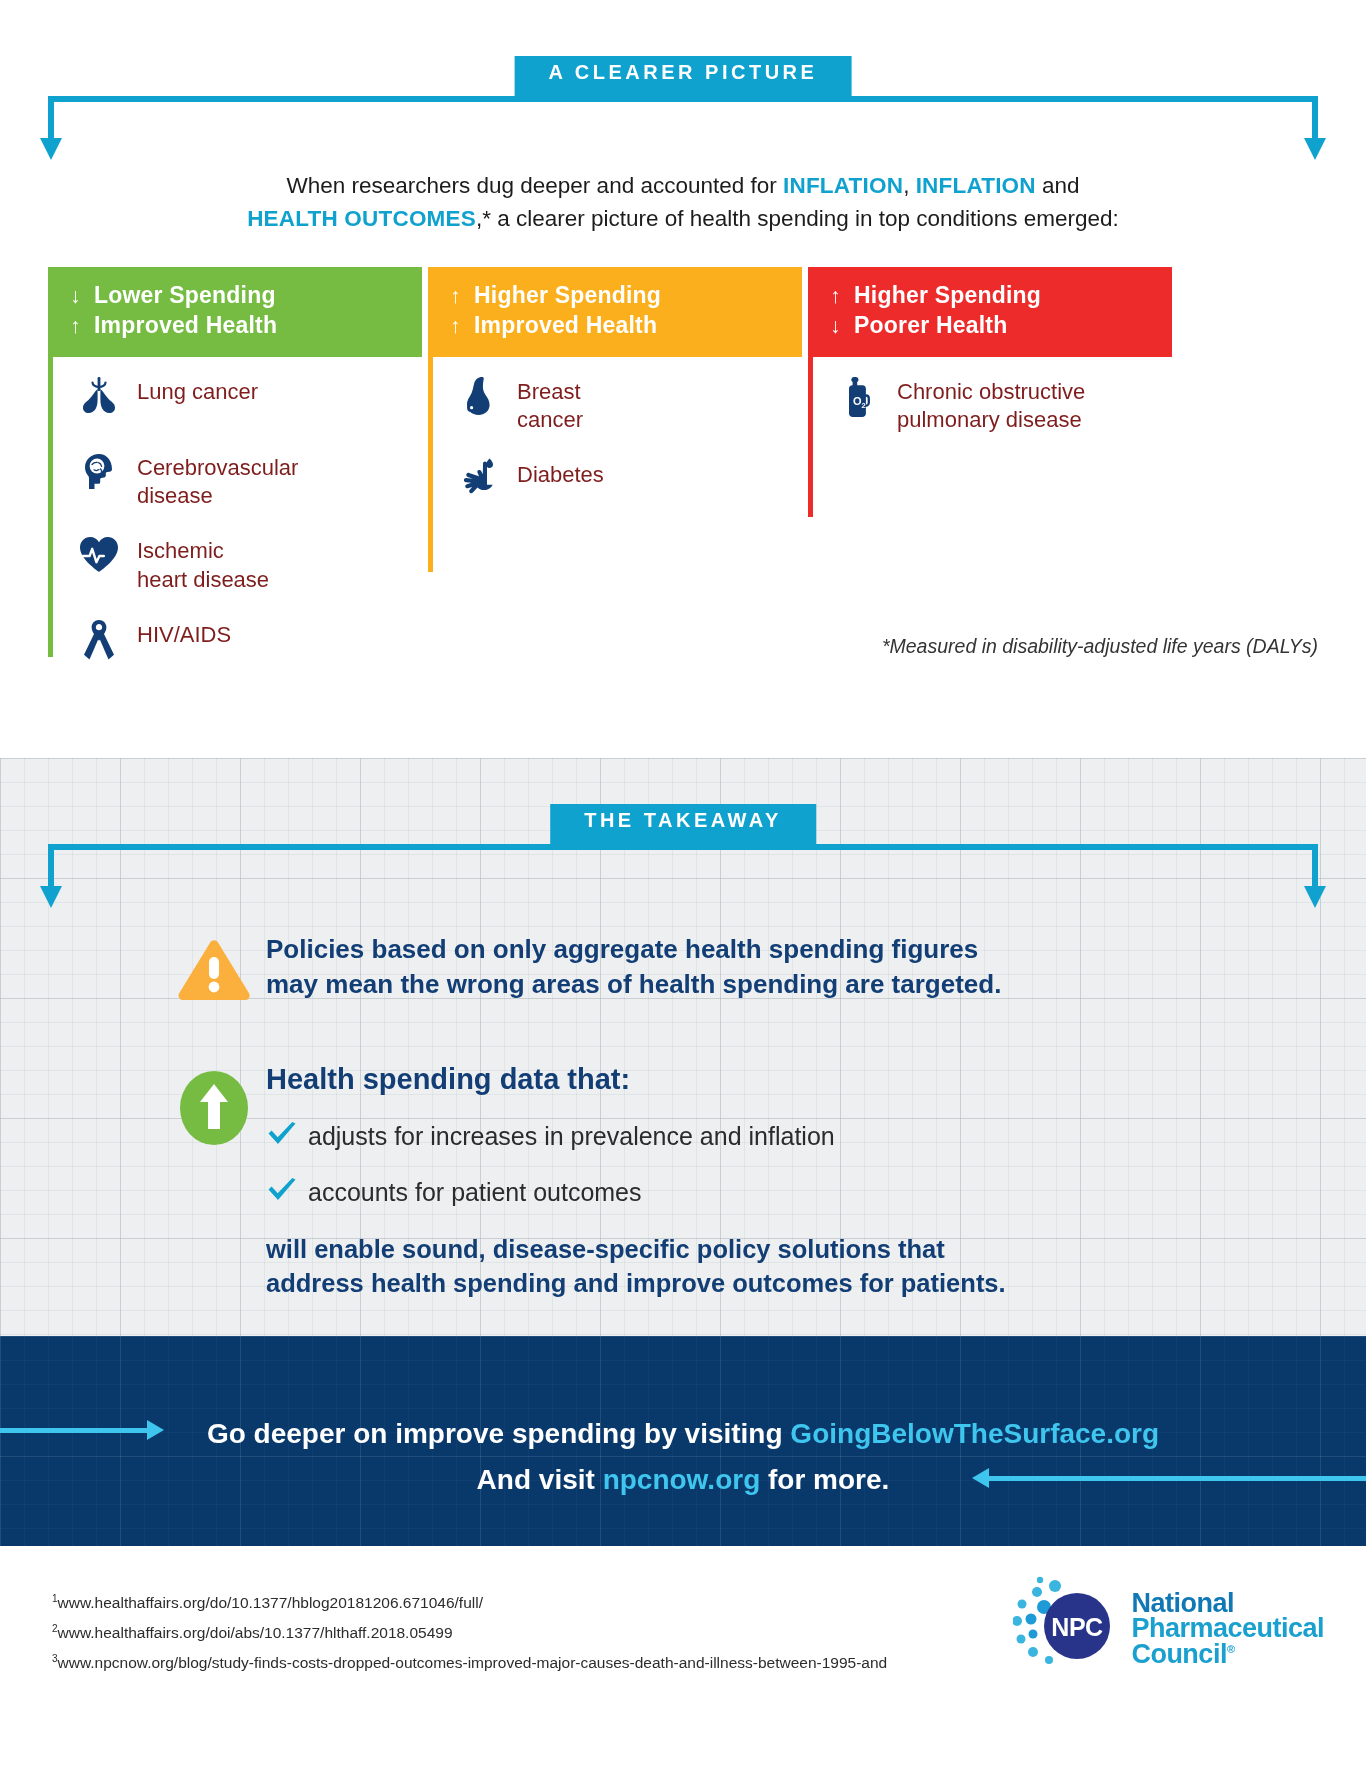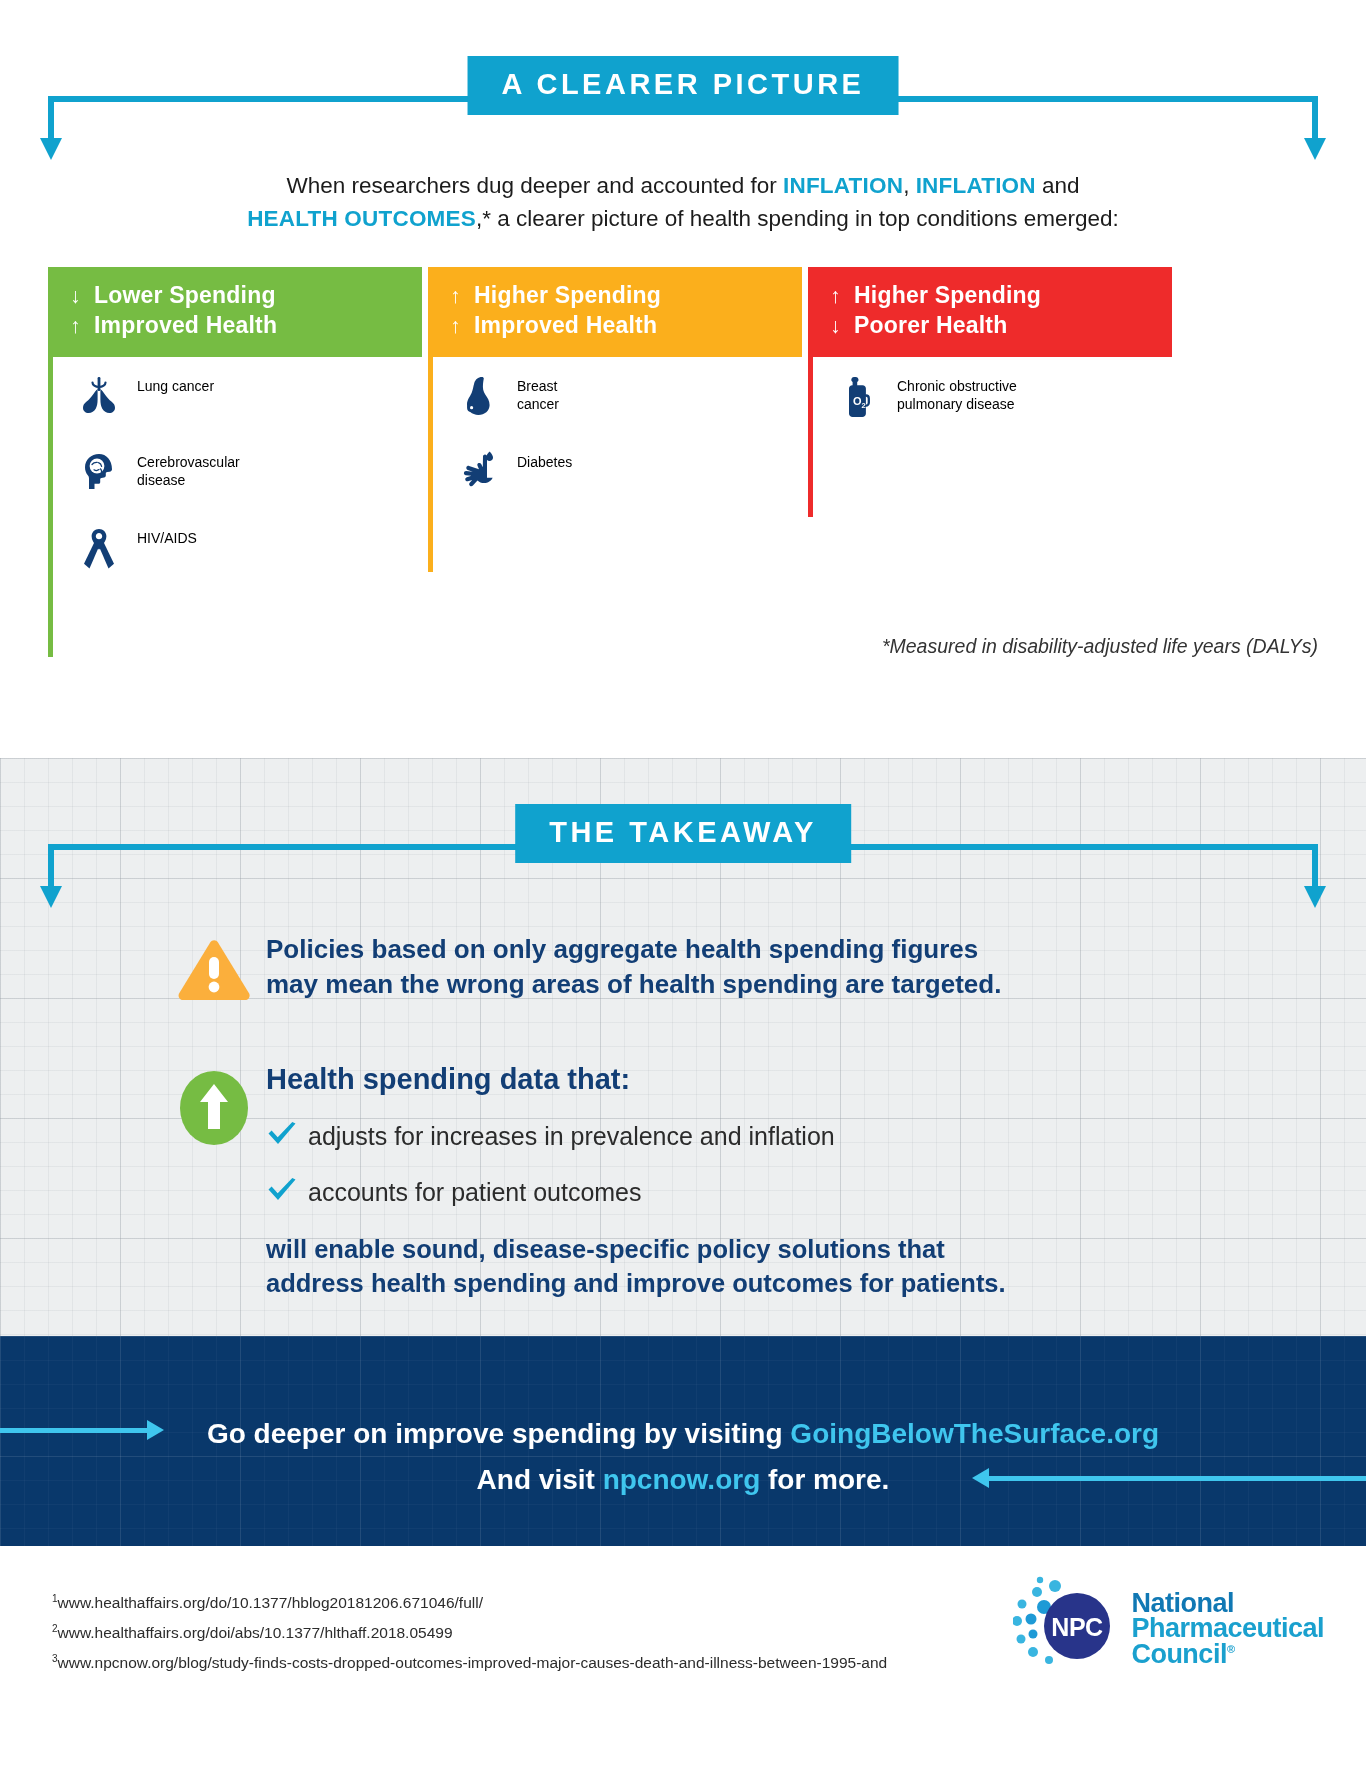--- a/index.html
+++ b/index.html
@@ -55,23 +55,23 @@
   }
   .banner-head.l { left: 40px; }
   .banner-head.r { right: 40px; }
   .banner-box {
     position: absolute;
     left: 50%;
     transform: translateX(-50%);
     top: 8px;
     background: #10A2CE;
     color: #fff;
-    padding: 14px 34px 16px 34px;
-    font-weight: 700;
-    font-size: 29px;
+    padding: 6px 34px 16px 34px;
+    font-weight: 700;
+    font-size: 20px;
     letter-spacing: 3.5px;
     line-height: 1;
     font-family: "Liberation Sans Narrow", "Liberation Sans", sans-serif;
     white-space: nowrap;
   }
 
   .intro {
     text-align: center;
     font-size: 22.5px;
     line-height: 1.45;
@@ -130,23 +130,23 @@
   .cond .ic {
     width: 48px;
     flex: 0 0 48px;
     display: flex;
     align-items: center;
     justify-content: center;
     margin-right: 14px;
   }
   .cond .ic svg { display: block; }
   .cond .lbl {
-    font-size: 14px;
+    font-size: 22px;
     line-height: 1.28;
-    color: #000000;
+    color: #7f1d1d;
     padding-top: 3px;
     white-space: pre-line;
   }
 
   .dalys {
     position: absolute;
     right: 48px;
     bottom: 100px;
     font-style: italic;
     font-size: 19.5px;
@@ -346,20 +346,32 @@
               <path d="M21 3C13.2 3 7 8.8 7 16.2c0 3.6 1.2 6 2.8 8.1.9 1.2 1.2 2 1.2 3.3V38h5.5v-5.2h4.2c.9 0 1.5-.6 1.5-1.5v-3.1c0-.8.4-1.2 1.2-1.3l2.6-.3c1.2-.2 1.8-.9 1.8-2v-2.2c0-.9.5-1.3 1.4-1.4l2.4-.3c1.5-.2 2.4-1.1 2.4-2.4C34 9.2 28.5 3 21 3z"></path>
               <circle cx="19" cy="15" r="7.4" fill="#fff"></circle>
               <path d="M14 13.5c1.2-1.5 3.2-2.3 5.2-2.1M16 18.8c1.5.9 3.4 1 5-0.2M20.5 11.6c1.6.6 2.8 2 3.1 3.7M22.4 17.8c.8.7 1.2 1.7 1.1 2.7" stroke="#123E75" stroke-width="1.25" fill="none" stroke-linecap="round"></path>
             </g>
               </svg>
           </span>
           <span class="lbl">Cerebrovascular
 disease</span>
         </div>
 
+        <div class="cond">
+          <span class="ic">
+            <svg width="44" height="40" viewBox="0 0 44 40">
+                <g>
+              <path d="M22 38S3 25.6 3 13.6C3 7.2 7.6 3 13.2 3 17 3 20.2 5 22 8.2 23.8 5 27 3 30.8 3 36.4 3 41 7.2 41 13.6 41 25.6 22 38 22 38z" fill="#123E75"></path>
+              <path d="M6 22h6.6l2.6-7.2 4.2 13.4 3-6.2h4.4" stroke="#fff" stroke-width="2.4" fill="none" stroke-linecap="round" stroke-linejoin="round"></path>
+            </g>
+              </svg>
+          </span>
+          <span class="lbl">Ischemic
+heart disease</span>
+        </div>
 
         <div class="cond">
           <span class="ic">
             <svg width="34" height="44" viewBox="0 0 34 44">
                 <g fill="#123E75">
               <path d="M17 19.5 7.5 41.5 2 36.8 12.6 14.8z"></path>
               <path d="M17 19.5 26.5 41.5 32 36.8 21.4 14.8z"></path>
               <path d="M17 2c-4.2 0-7.4 3.2-7.4 7.2 0 3.6 2.3 7 5.2 10.7l2.2 2.8 2.2-2.8c2.9-3.7 5.2-7.1 5.2-10.7C24.4 5.2 21.2 2 17 2zm0 4.1c1.8 0 3.2 1.4 3.2 3.1S18.8 12.3 17 12.3 13.8 10.9 13.8 9.2 15.2 6.1 17 6.1z"></path>
             </g>
               </svg>

